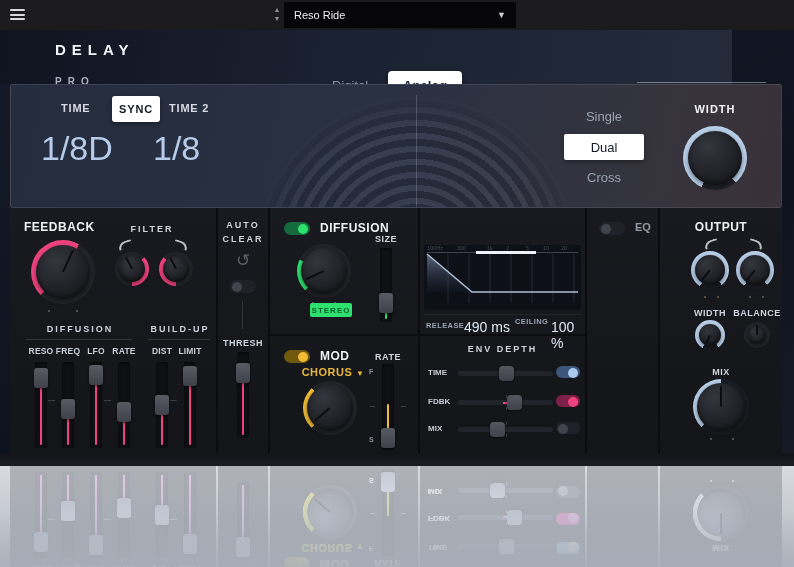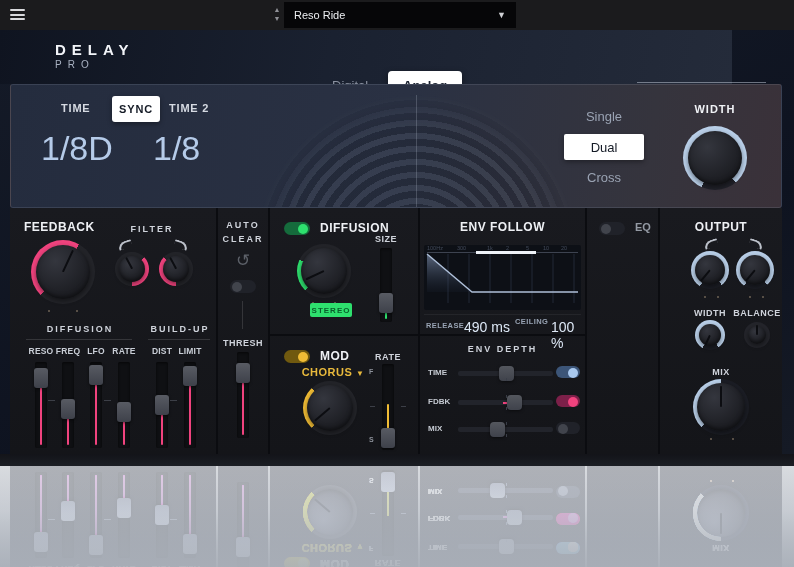--- a/index.html
+++ b/index.html
@@ -11,21 +11,21 @@
   .hamburger{position:absolute;left:10px;top:9px;width:15px;height:11px;cursor:pointer;}
   .hamburger i{display:block;width:15px;height:2px;background:#d9dadd;margin-bottom:2.5px;border-radius:1px;}
   .steppers{position:absolute;left:272px;top:5px;width:10px;height:20px;color:#8f9096;font-size:7px;line-height:9px;text-align:center;cursor:pointer;}
   .preset{position:absolute;left:284px;top:2px;width:232px;height:26px;background:#060608;color:#eceef1;font-size:11px;display:flex;align-items:center;justify-content:space-between;padding:0 10px;cursor:pointer;}
   .preset .chev{color:#cfd0d4;font-size:9px;}
 
   
   .header{position:absolute;left:0;top:30px;width:732px;height:54px;background:linear-gradient(100deg,#0f1420 0%,#1a2130 45%,#242b3a 100%);}
   .logo{position:absolute;left:55px;top:11px;}
   .logo-main{font-size:15px;font-weight:bold;color:#f2f4f8;letter-spacing:6px;}
-  .logo-sub{font-size:10px;color:#a9b2c2;letter-spacing:6px;margin-top:1px;font-weight:400;}
+  .logo-sub{font-size:10px;color:#a9b2c2;letter-spacing:6px;margin-top:18px;font-weight:700;}
   .mode-tabs{position:absolute;left:332px;top:41px;height:28px;display:flex;align-items:center;gap:20px;}
   .mode-off{color:#8b92a1;font-size:13px;cursor:pointer;}
   .mode-on{width:74px;height:28px;background:#ffffff;border-radius:4px;color:#1b2230;font-size:13px;font-weight:bold;display:flex;align-items:center;justify-content:center;box-shadow:0 2px 6px rgba(0,0,0,.4);cursor:pointer;}
   .hdr-lines{position:absolute;left:637px;top:52px;width:129px;}
   .hdr-lines i{display:block;height:1px;background:rgba(185,193,207,.55);margin-bottom:4px;}
 
   
   .hero{position:absolute;left:10px;top:84px;width:772px;height:124px;border-radius:3px;overflow:hidden;
         background:linear-gradient(100deg,#242c3e 0%,#2a3143 50%,#35343d 82%,#3a3139 100%);
         border:1px solid rgba(170,180,200,.16);}
@@ -297,21 +297,20 @@
       <div class="dash" style="left:131px;top:198px;width:5px;"></div>
       <div class="vsl" style="left: 104px; top: 150px; --pct: 14;">
         <div class="vtrack">
             <div class="modfill"></div>
             <div class="vhandle"></div>
           </div>
       </div>
     </div>
 
     <div class="sec" style="left:410px;width:165px;">
-      <div class="sec-title" style="left:0;top:12px;width:165px;text-align:center;">ENV FOLLOW</div>
       <div class="graph">
         <svg width="157" height="65" viewBox="0 0 157 65">
           <defs>
             <linearGradient id="envg" x1="0" y1="0" x2="0" y2="1">
               <stop offset="0" stop-color="#9fb4d8" stop-opacity="0.55"></stop>
               <stop offset="1" stop-color="#2c3a54" stop-opacity="0.1"></stop>
             </linearGradient>
           </defs>
           <g stroke="#232936" stroke-width="1">
             <line x1="24" y1="9" x2="24" y2="58"></line>

